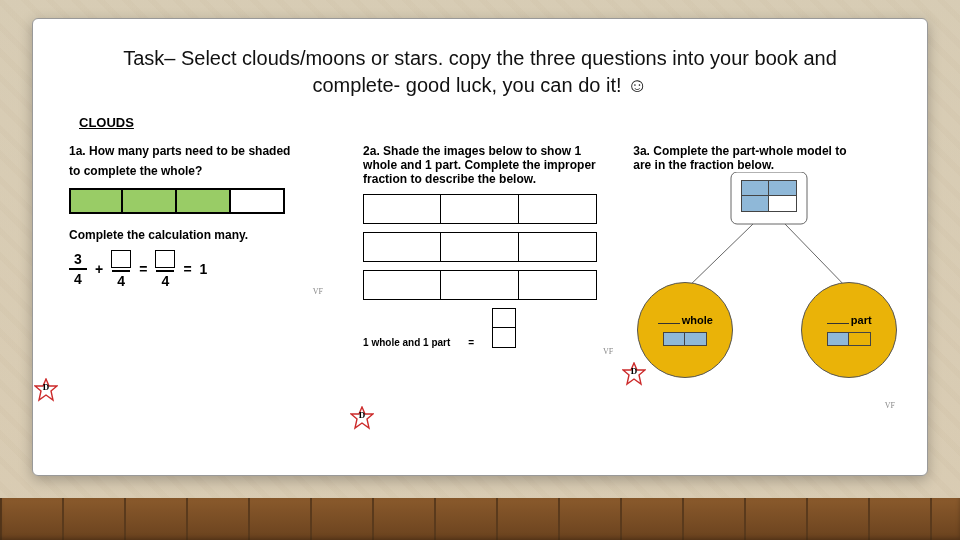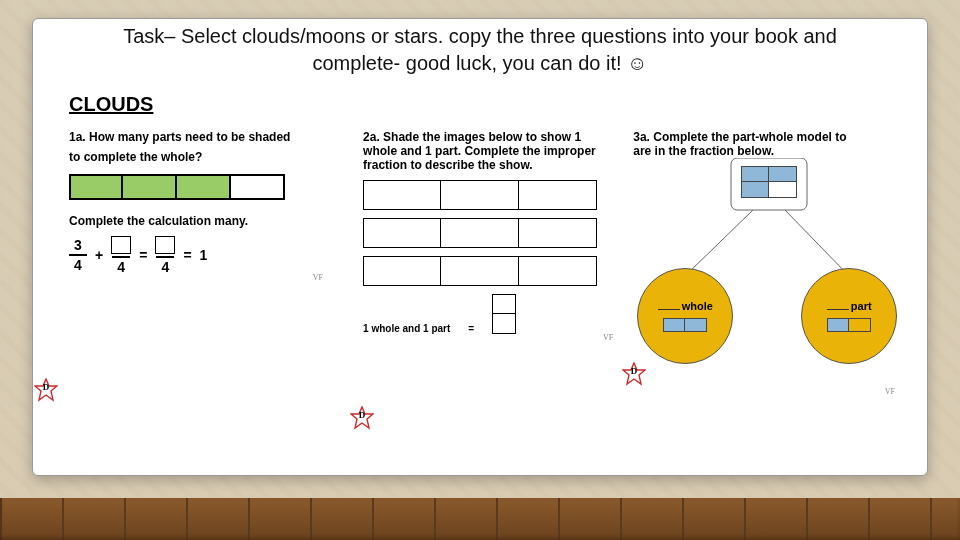--- a/index.html
+++ b/index.html
@@ -20,24 +20,24 @@
       linear-gradient(#8a5a2c, #6a421e);
     box-shadow: 0 -2px 4px rgba(0,0,0,0.25) inset;
   }
   .slide-card {
     position: absolute; left: 32px; top: 18px;
     width: 896px; height: 458px;
     background: #fff;
     border: 1px solid #999;
     border-radius: 6px;
     box-shadow: 0 4px 14px rgba(0,0,0,0.25);
-    padding: 4px 28px 14px 28px;
+    padding: 26px 28px 14px 28px;
   }
   .task-line { text-align: center; font-size: 20px; line-height: 1.35; color: #111; }
-  .section-heading { font-weight: 700; text-decoration: underline; font-size: 20px; margin: 16px 0 8px 8px; }
+  .section-heading { font-weight: 700; text-decoration: underline; font-size: 13px; margin: 16px 0 8px 18px; }
   .cols { display: flex; gap: 8px; align-items: flex-start; }
   .panel {
     background: #fff; position: relative;
     font-family: "Comic Sans MS", "Segoe UI", sans-serif;
     font-size: 12px; font-weight: 700; color: #000;
     padding: 6px 8px 10px 8px;
   }
   .p1 { width: 276px; }
   .p2 { width: 272px; margin-left: 20px; }
   .p3 { width: 284px; }
@@ -135,21 +135,21 @@
         </span>
         <span>=</span>
         <span>1</span>
       </div>
       <span class="tiny-vf">VF</span>
     </div>
 
     <div class="panel p2">
       <div>2a. Shade the images below to show 1</div>
       <div>whole and 1 part. Complete the improper</div>
-      <div>fraction to describe the show.</div>
+      <div>fraction to describe the below.</div>
       <div style="margin-top:6px">
         <div class="q2-row">
           <div class="q2-cell"></div>
             <div class="q2-cell"></div>
             <div class="q2-cell"></div>
         </div>
         <div class="q2-row">
           <div class="q2-cell"></div>
             <div class="q2-cell"></div>
             <div class="q2-cell"></div>

